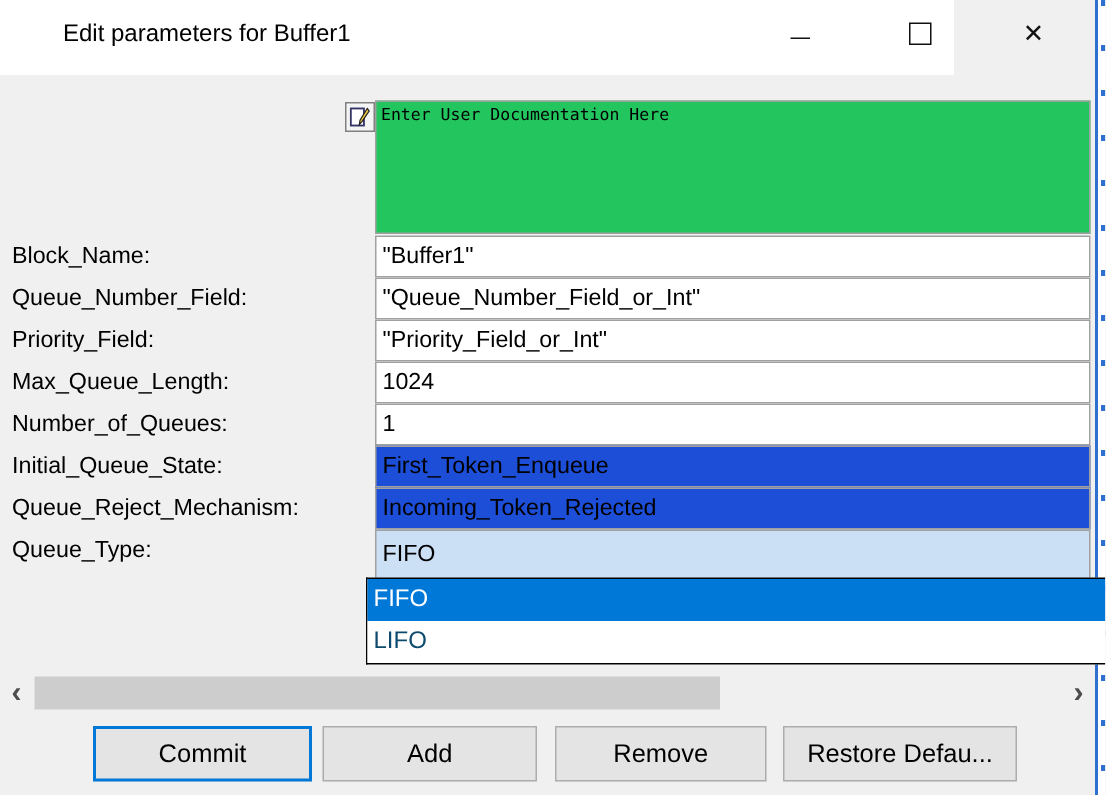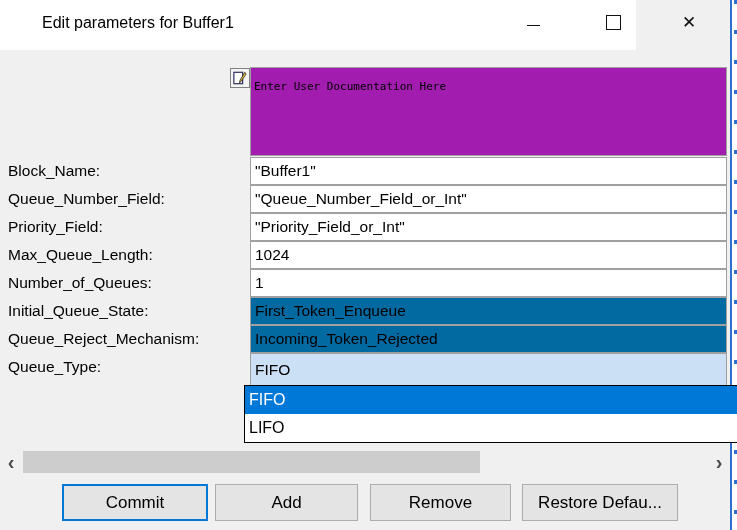--- a/index.html
+++ b/index.html
@@ -18,34 +18,34 @@
   
   .body-area{position:absolute;left:0;top:50px;width:737px;height:480px;background:#f0f0f0;}
 
   .flabel{position:absolute;left:8px;font-size:15.5px;color:#000;white-space:nowrap;}
 
   .field{position:absolute;left:250px;width:477px;height:28px;background:#fff;
          border:1px solid #a0a0a0;box-sizing:border-box;font-size:15.5px;color:#000;
          line-height:26px;padding:0 4px;white-space:nowrap;overflow:hidden;
          font-family:"Liberation Sans",sans-serif;}
   input.field{padding:0 4px;outline:none;}
-  .field.readonly{background:#0369a1;}
+  .field.readonly{background:#1d4ed8;}
   .field.combo{background:#cce0f5;}
 
   .doc-btn{position:absolute;left:230px;top:68px;width:20px;height:20px;background:#f4f4f4;
            border:1px solid #808080;box-sizing:border-box;display:flex;align-items:center;justify-content:center;padding:0;}
-  .doc-text{position:absolute;left:250px;top:67px;width:477px;height:89px;background:#a21caf;
+  .doc-text{position:absolute;left:250px;top:67px;width:477px;height:89px;background:#22c55e;
             border:1px solid #a0a0a0;box-sizing:border-box;resize:none;
             font-family:"DejaVu Sans Mono",monospace;font-size:11px;color:#000;
-            padding:12px 3px;outline:none;overflow:hidden;}
+            padding:2px 3px;outline:none;overflow:hidden;}
 
   
   .dropdown{position:absolute;left:244px;top:385px;width:493px;height:58px;background:#fff;
             border:1px solid #000;border-right:none;box-sizing:border-box;z-index:30;}
-  .option{height:28px;line-height:28px;font-size:16px;padding:0 4px;color:#000000;background:#fff;}
+  .option{height:28px;line-height:28px;font-size:16px;padding:0 4px;color:#0c4a6e;background:#fff;}
   .option.selected{background:#0078d7;color:#fff;}
 
   
   .hscroll{position:absolute;left:0;top:450px;width:730px;height:24px;background:#f0f0f0;}
   .scroll-arrow{position:absolute;top:0;width:22px;height:24px;display:flex;align-items:center;
                 justify-content:center;color:#4d4d4d;font-size:20px;font-weight:bold;background:#f0f0f0;}
   .arrow-left{left:0;} .arrow-right{right:0;}
   .scroll-thumb{position:absolute;left:23px;top:1px;width:457px;height:22px;background:#cdcdcd;}
 
   

